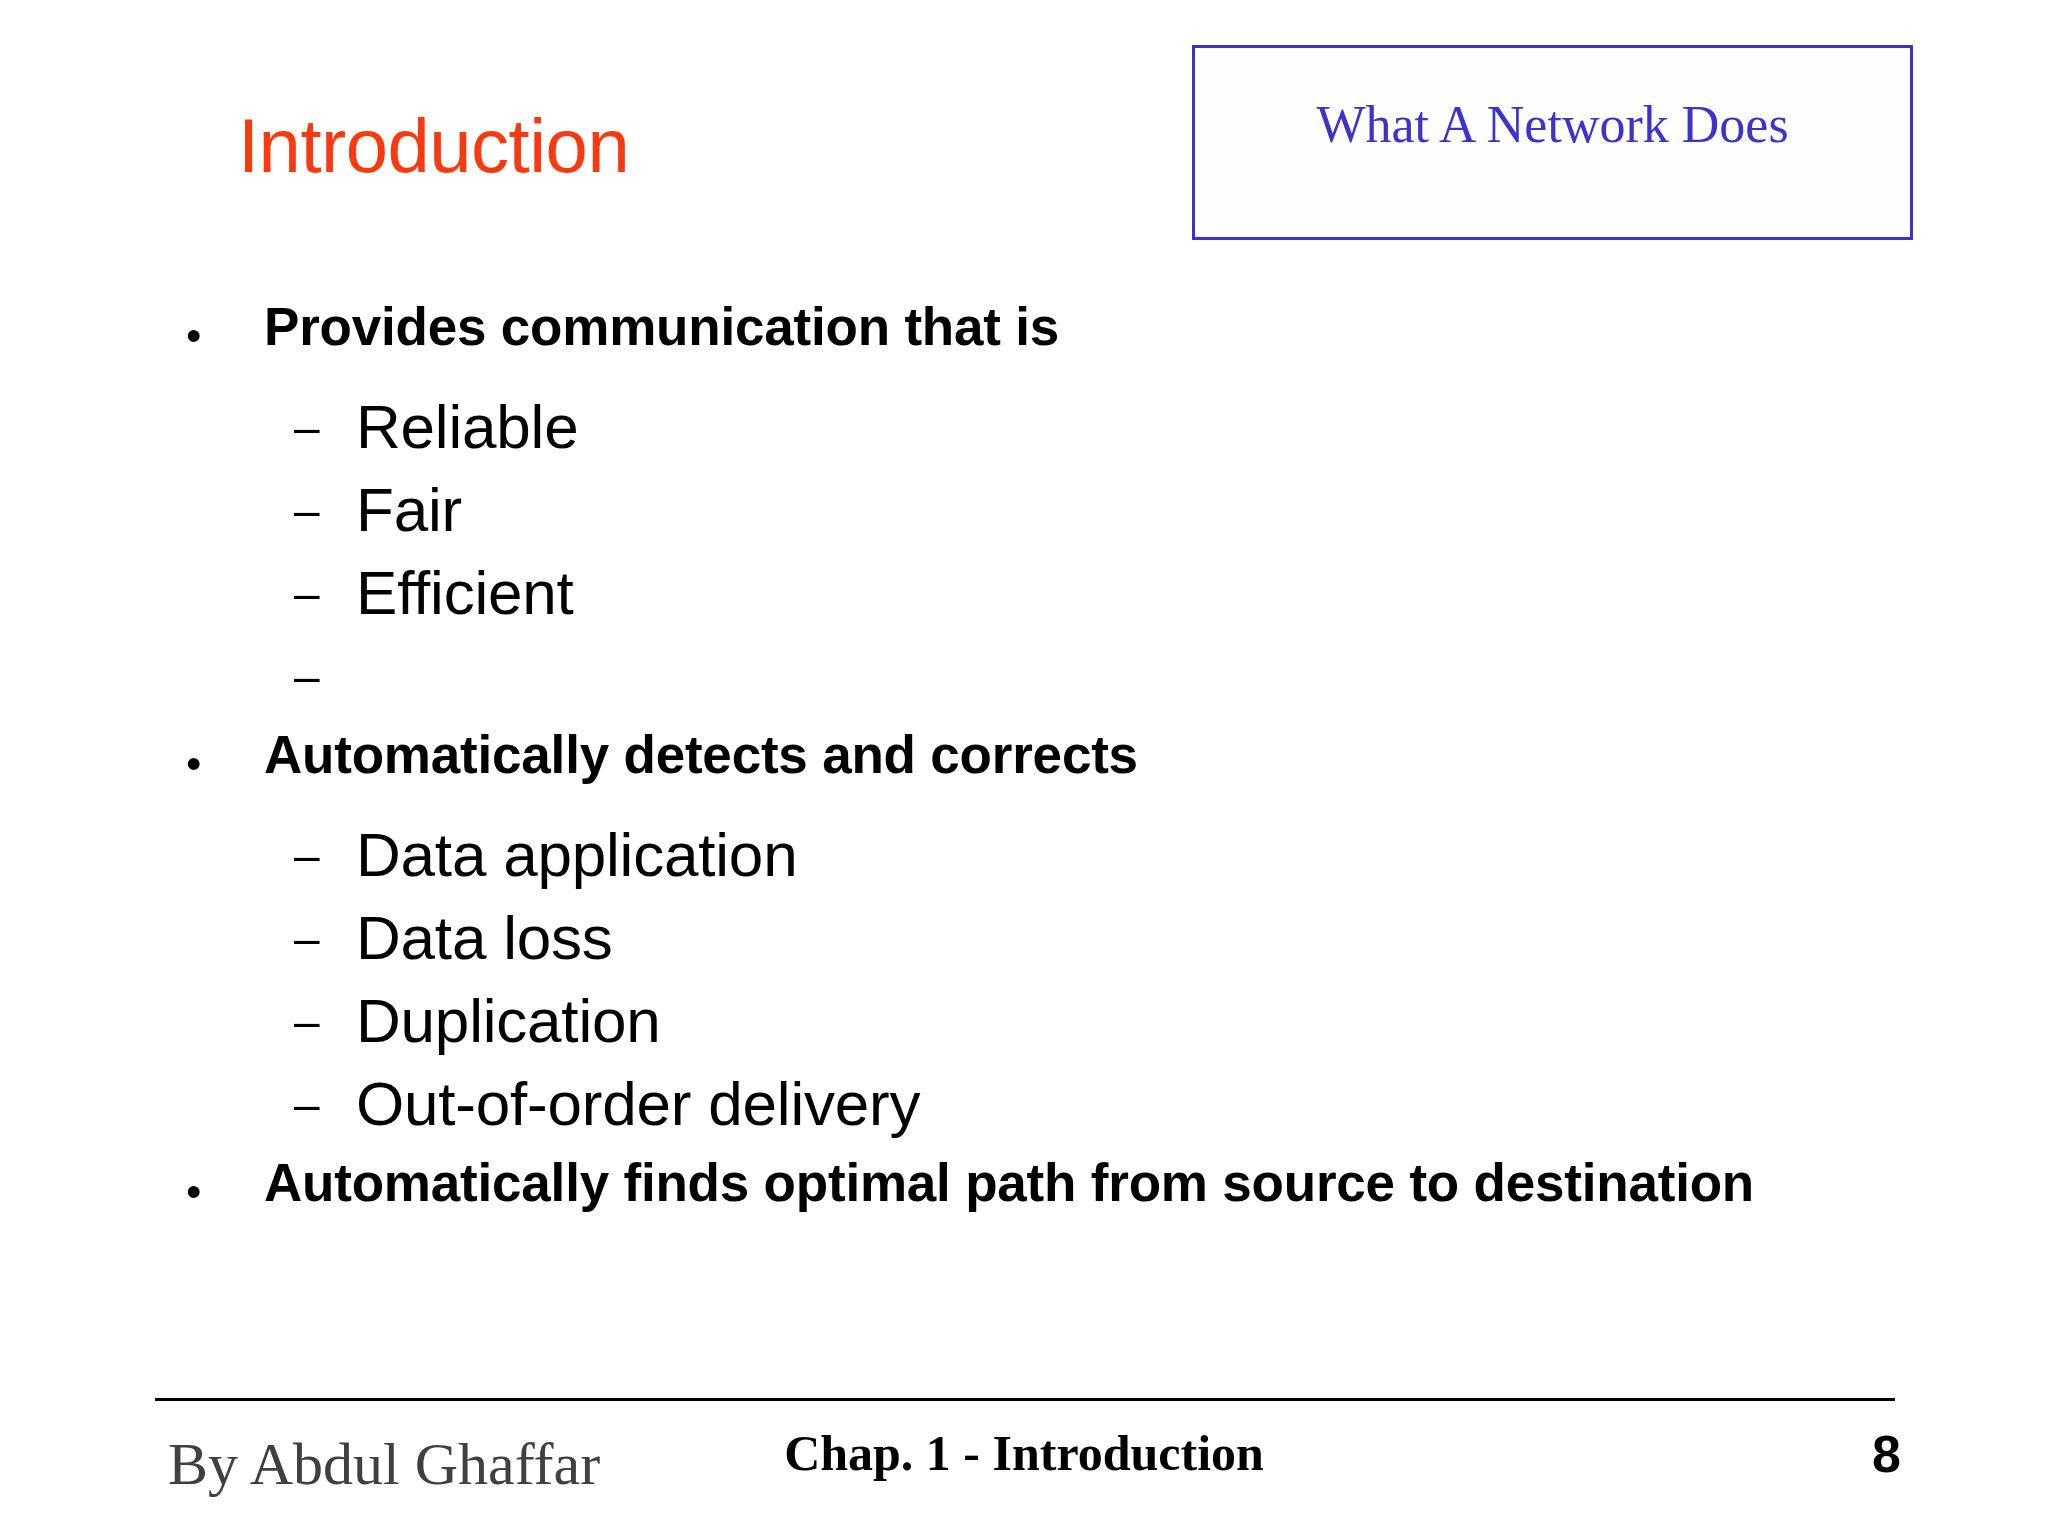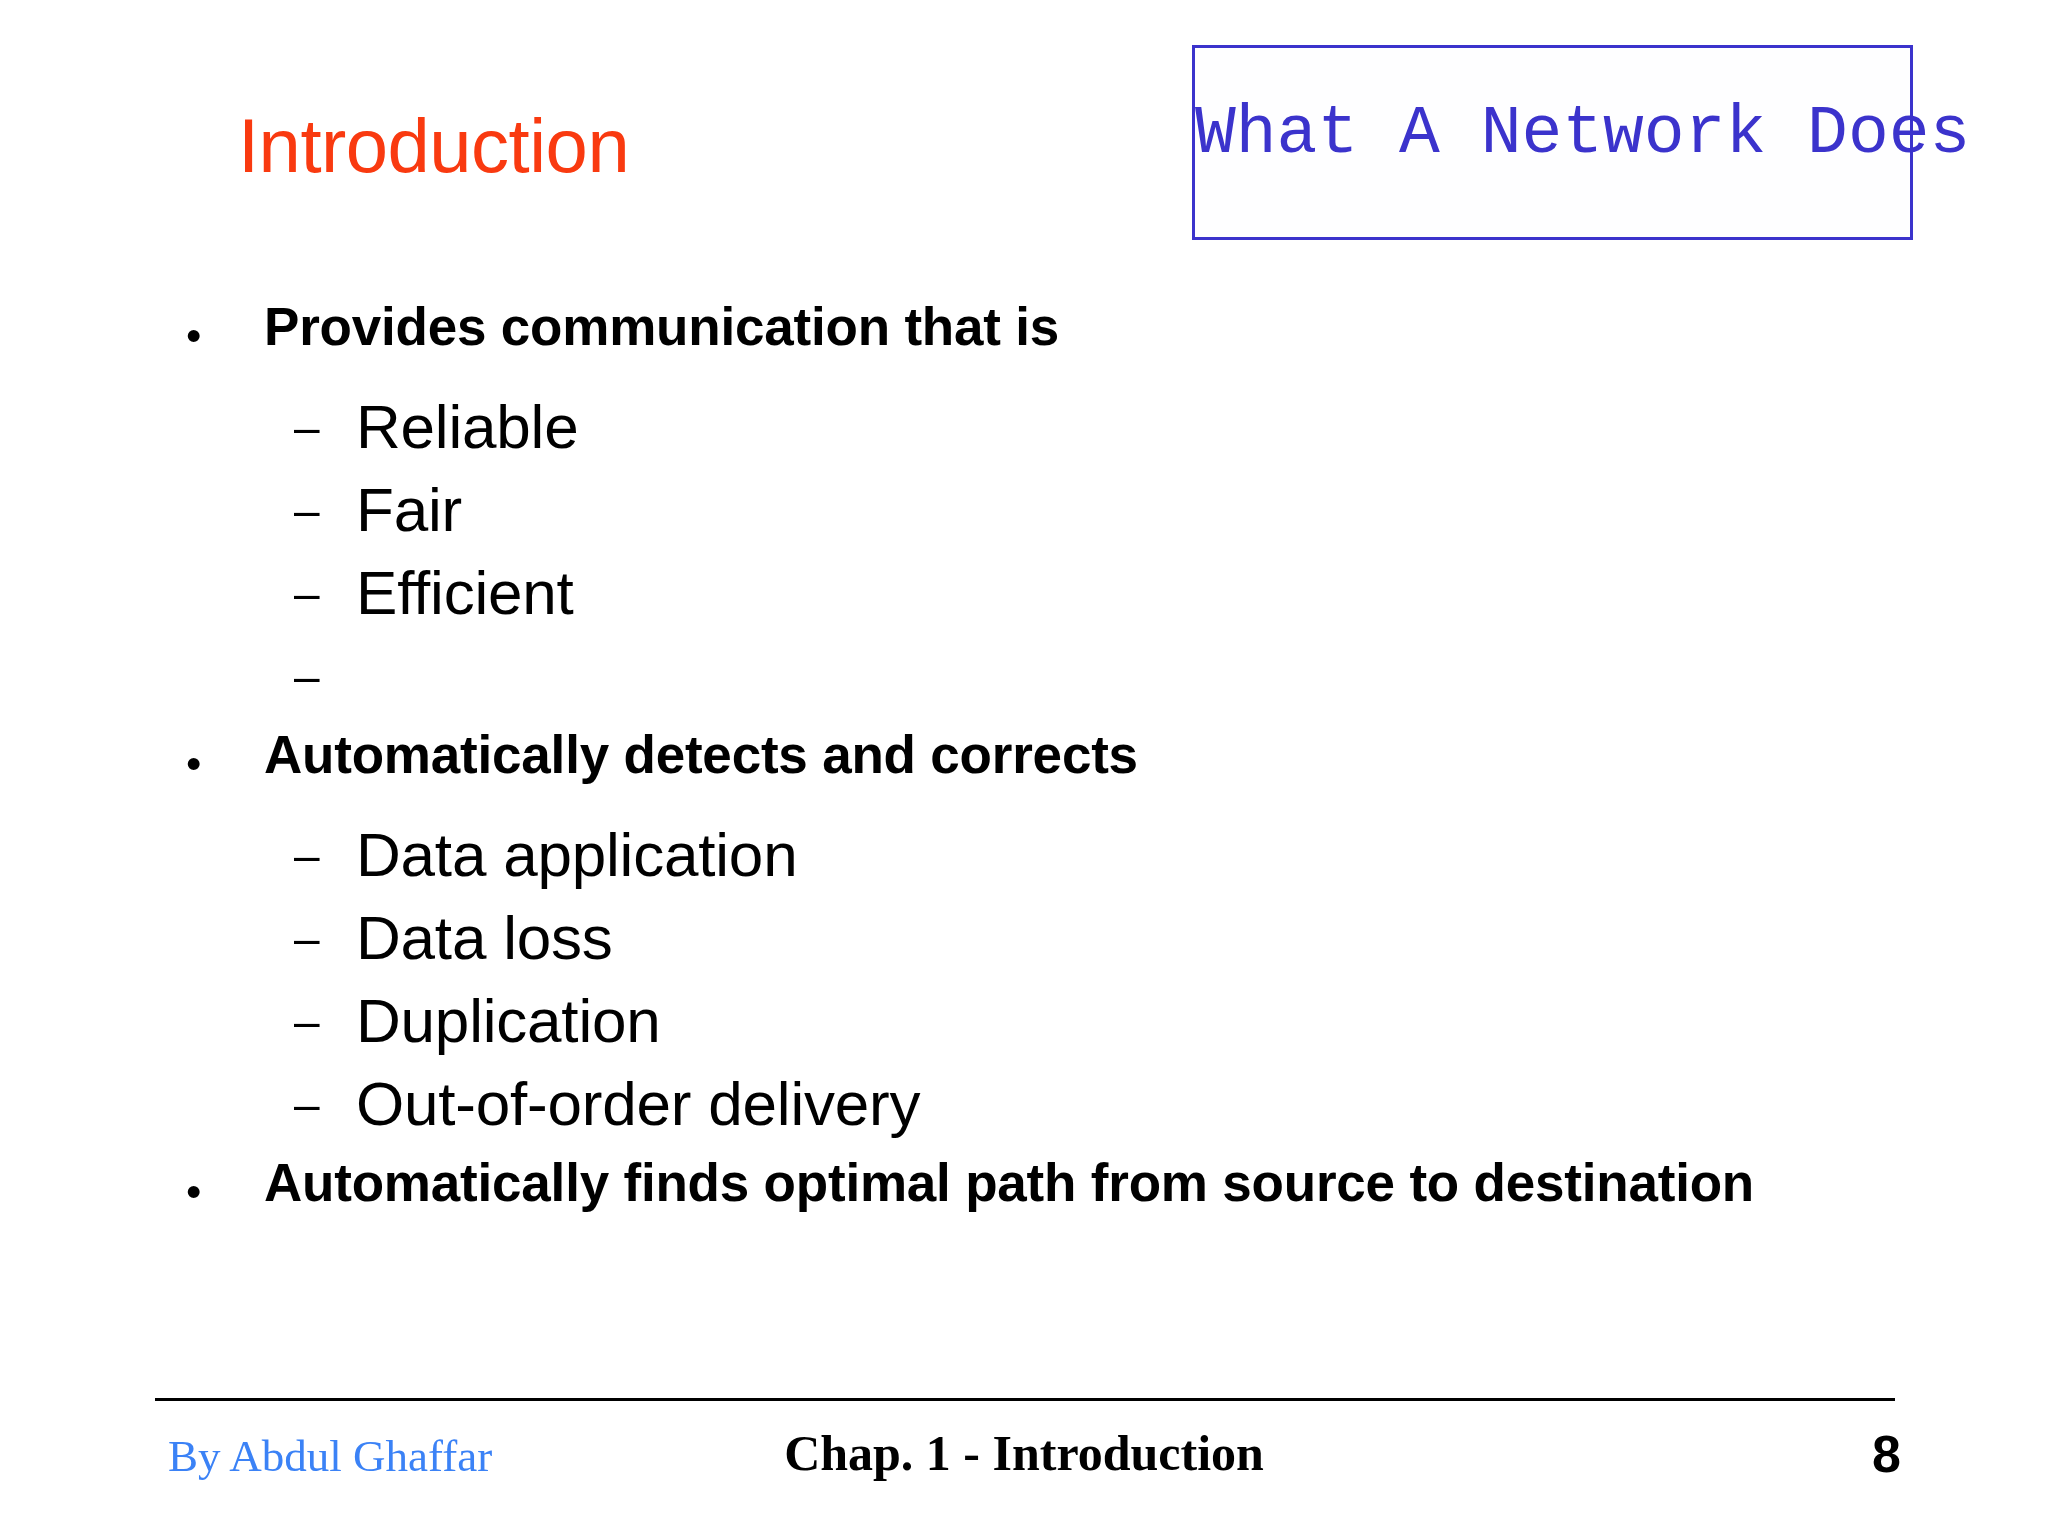--- a/index.html
+++ b/index.html
@@ -41,22 +41,22 @@
     border: 3px solid #3b33cc;
     box-sizing: border-box;
     background: #fefeff;
   }
   .topic-box-label {
     position: absolute;
     left: 0;
     right: 0;
     top: 50px;
     text-align: center;
-    font-family: Liberation Mono, monospace;
-    font-size: 68px;
+    font-family: Liberation Serif, serif;
+    font-size: 52px;
     font-weight: 400;
     color: #3b33cc;
     line-height: 1.05;
     white-space: nowrap;
   }
 
   
   .body {
     position: absolute;
     left: 0;
@@ -126,23 +126,23 @@
     left: 0;
     top: 1420px;
     width: 2048px;
     height: 90px;
   }
   .footer-author {
     position: absolute;
     left: 168px;
     top: 10px;
     font-family: "Liberation Serif", serif;
-    font-size: 45px;
-    font-weight: 400;
-    color: #3b82f6;
+    font-size: 60px;
+    font-weight: 400;
+    color: #404040;
     white-space: nowrap;
   }
   .footer-center {
     position: absolute;
     left: 0;
     right: 0;
     top: 4px;
     text-align: center;
     font-family: "Liberation Serif", serif;
     font-size: 50px;

